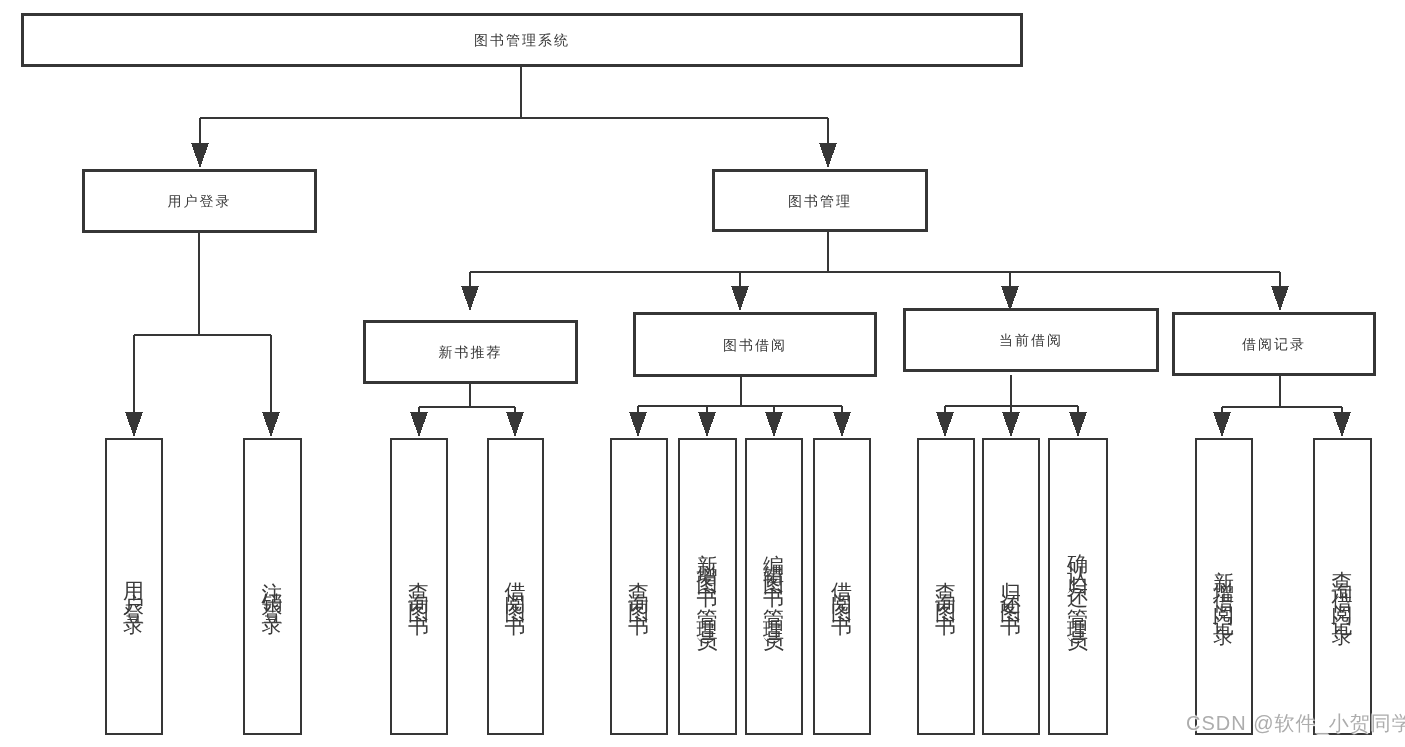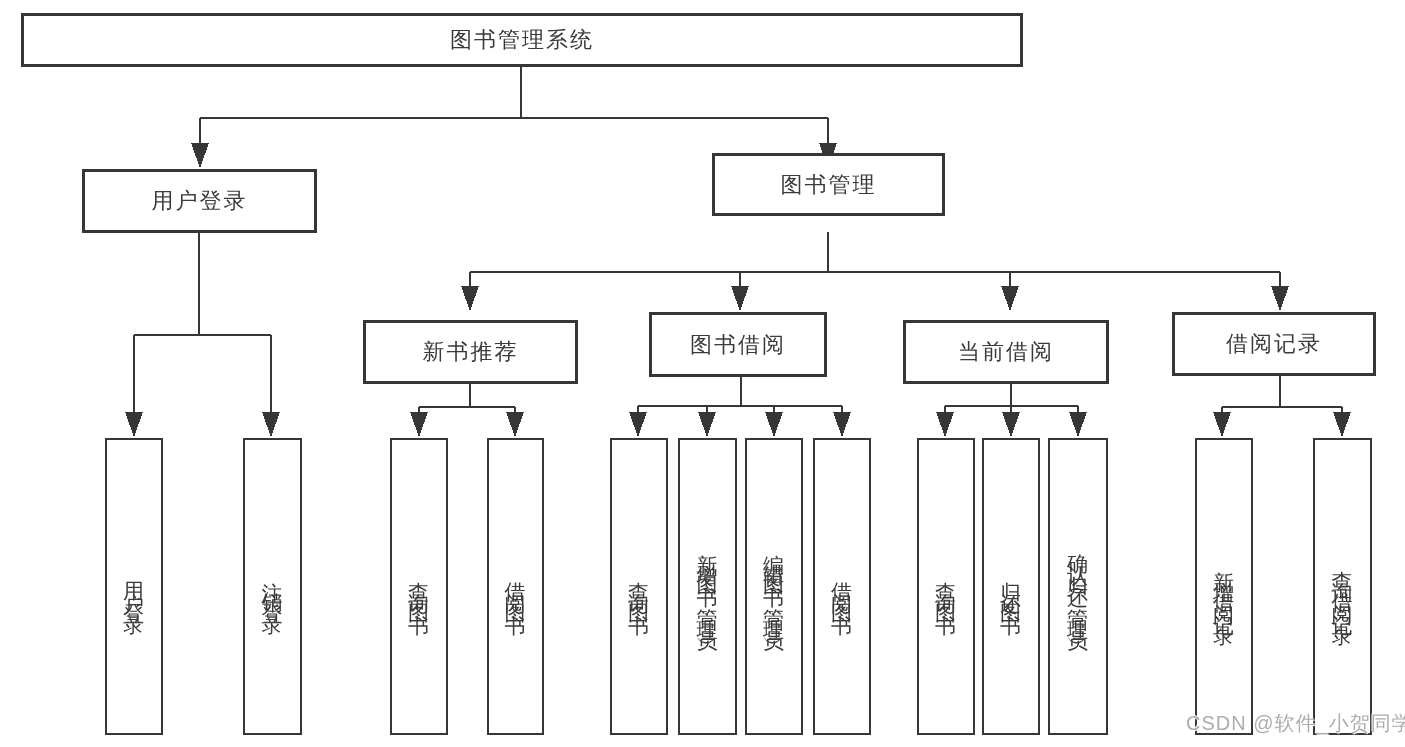--- a/index.html
+++ b/index.html
@@ -11,21 +11,21 @@
     overflow:hidden;
   }
   svg.connectors { position:absolute; left:0; top:0; width:1405px; height:747px; }
   svg.connectors path { stroke:var(--line,#363636); stroke-width:2.5; fill:none; }
   svg.connectors polygon { fill:var(--line,#363636); stroke:none; }
 
   .node {
     position:absolute; box-sizing:border-box;
     background:#ffffff; border:3px solid var(--line,#363636);
     display:flex; align-items:center; justify-content:center;
-    font-size:22px; letter-spacing:2px; line-height:1;
+    font-size:14px; letter-spacing:2px; line-height:1;
     white-space:nowrap;
   }
   .vnode {
     border-width:2.5px;
     font-size:21px; letter-spacing:11px; white-space:normal;
     writing-mode:vertical-rl; text-orientation:mixed;
   }
   .watermark {
     position:absolute; left:1186px; top:710px;
     font-size:20px; letter-spacing:1px; white-space:nowrap;
@@ -67,25 +67,25 @@
     <polygon points="936,412 954,412 945,437"></polygon>
     <polygon points="1002,412 1020,412 1011,437"></polygon>
     <polygon points="1069,412 1087,412 1078,437"></polygon>
     <polygon points="1213,412 1231,412 1222,437"></polygon>
     <polygon points="1333,412 1351,412 1342,437"></polygon>
   </svg>
 
   <div class="node" style="left:21px;top:13px;width:1002px;height:54px">图书管理系统</div>
 
   <div class="node" style="left:82px;top:169px;width:235px;height:64px">用户登录</div>
-  <div class="node" style="left:712px;top:153px;width:233px;height:63px">图书管理</div>
+  <div class="node" style="left:712px;top:169px;width:216px;height:63px">图书管理</div>
 
   <div class="node" style="left:363px;top:320px;width:215px;height:64px">新书推荐</div>
-  <div class="node" style="left:649px;top:312px;width:178px;height:65px">图书借阅</div>
-  <div class="node" style="left:903px;top:320px;width:206px;height:64px">当前借阅</div>
+  <div class="node" style="left:633px;top:312px;width:244px;height:65px">图书借阅</div>
+  <div class="node" style="left:903px;top:308px;width:256px;height:64px">当前借阅</div>
   <div class="node" style="left:1172px;top:312px;width:204px;height:64px">借阅记录</div>
 
   <div class="node vnode" style="left:105px;top:438px;width:58px;height:297px">用户登录</div>
   <div class="node vnode" style="left:243px;top:438px;width:59px;height:297px">注销登录</div>
 
   <div class="node vnode" style="left:390px;top:438px;width:58px;height:297px">查询图书</div>
   <div class="node vnode" style="left:487px;top:438px;width:57px;height:297px">借阅图书</div>
 
   <div class="node vnode" style="left:610px;top:438px;width:58px;height:297px">查询图书</div>
   <div class="node vnode" style="left:678px;top:438px;width:59px;height:297px">新增图书（管理员）</div>

